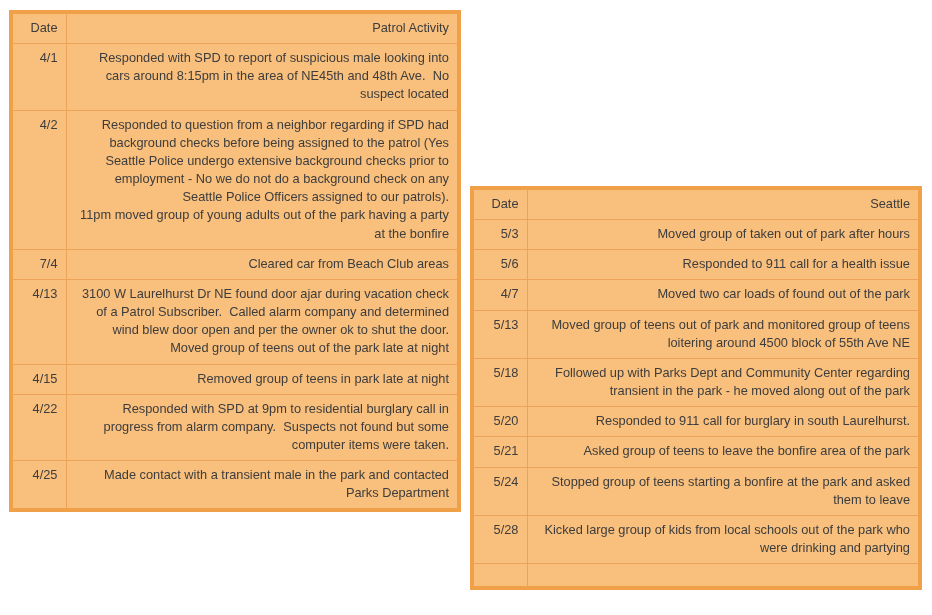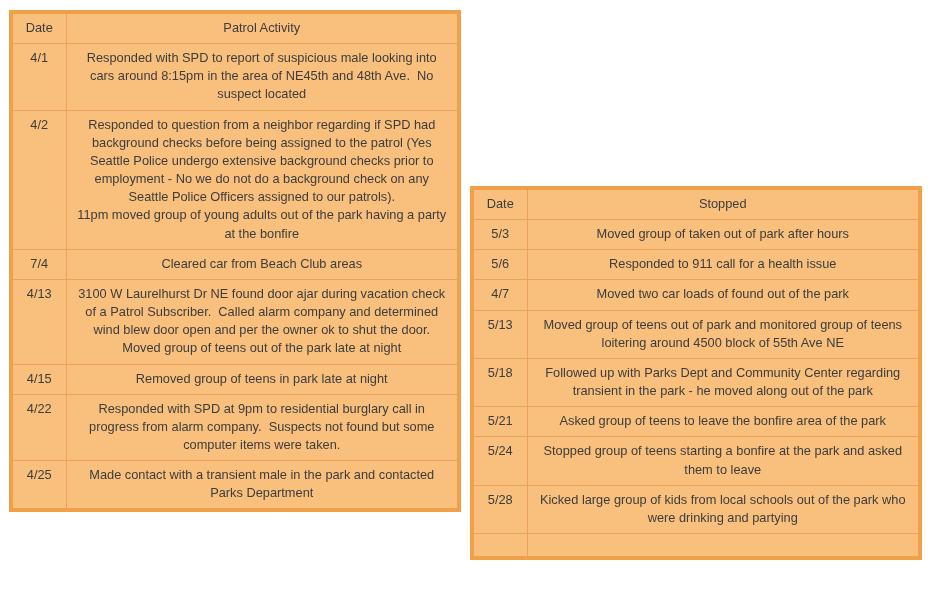--- a/index.html
+++ b/index.html
@@ -18,21 +18,21 @@
     border: 4px solid #efa049;
     table-layout: fixed;
     color: #3d3d3d;
     font-size: 12.8px;
     line-height: 1.42;
   }
   .patrol-table th,
   .patrol-table td {
     border: 1px solid #eda25a;
     vertical-align: top;
-    text-align: center;
+    text-align: right;
     padding: 5px 8px 6px 8px;
     font-weight: normal;
     white-space: pre-wrap;
     word-wrap: break-word;
   }
   .patrol-table td.date-cell,
   .patrol-table th.date-col {
     width: 55px;
   }
   #table-april {
@@ -90,21 +90,21 @@
         <td class="date-cell">4/25</td>
         <td class="activity-cell">Made contact with a transient male in the park and contacted Parks Department</td>
       </tr>
     </tbody>
 </table>
 
 <table class="patrol-table" id="table-may">
   <thead>
     <tr>
       <th class="date-col">Date</th>
-      <th>Stopped</th>
+      <th>Seattle</th>
     </tr>
   </thead>
   <tbody>
       <tr>
         <td class="date-cell">5/3</td>
         <td class="activity-cell">Moved group of taken out of park after hours</td>
       </tr>
       <tr>
         <td class="date-cell">5/6</td>
         <td class="activity-cell">Responded to 911 call for a health issue</td>
@@ -115,20 +115,24 @@
       </tr>
       <tr>
         <td class="date-cell">5/13</td>
         <td class="activity-cell">Moved group of teens out of park and monitored group of teens loitering around 4500 block of 55th Ave NE</td>
       </tr>
       <tr>
         <td class="date-cell">5/18</td>
         <td class="activity-cell">Followed up with Parks Dept and Community Center regarding transient in the park - he moved along out of the park</td>
       </tr>
       <tr>
+        <td class="date-cell">5/20</td>
+        <td class="activity-cell">Responded to 911 call for burglary in south Laurelhurst.</td>
+      </tr>
+      <tr>
         <td class="date-cell">5/21</td>
         <td class="activity-cell">Asked group of teens to leave the bonfire area of the park</td>
       </tr>
       <tr>
         <td class="date-cell">5/24</td>
         <td class="activity-cell">Stopped group of teens starting a bonfire at the park and asked them to leave</td>
       </tr>
       <tr>
         <td class="date-cell">5/28</td>
         <td class="activity-cell">Kicked large group of kids from local schools out of the park who were drinking and partying</td>

